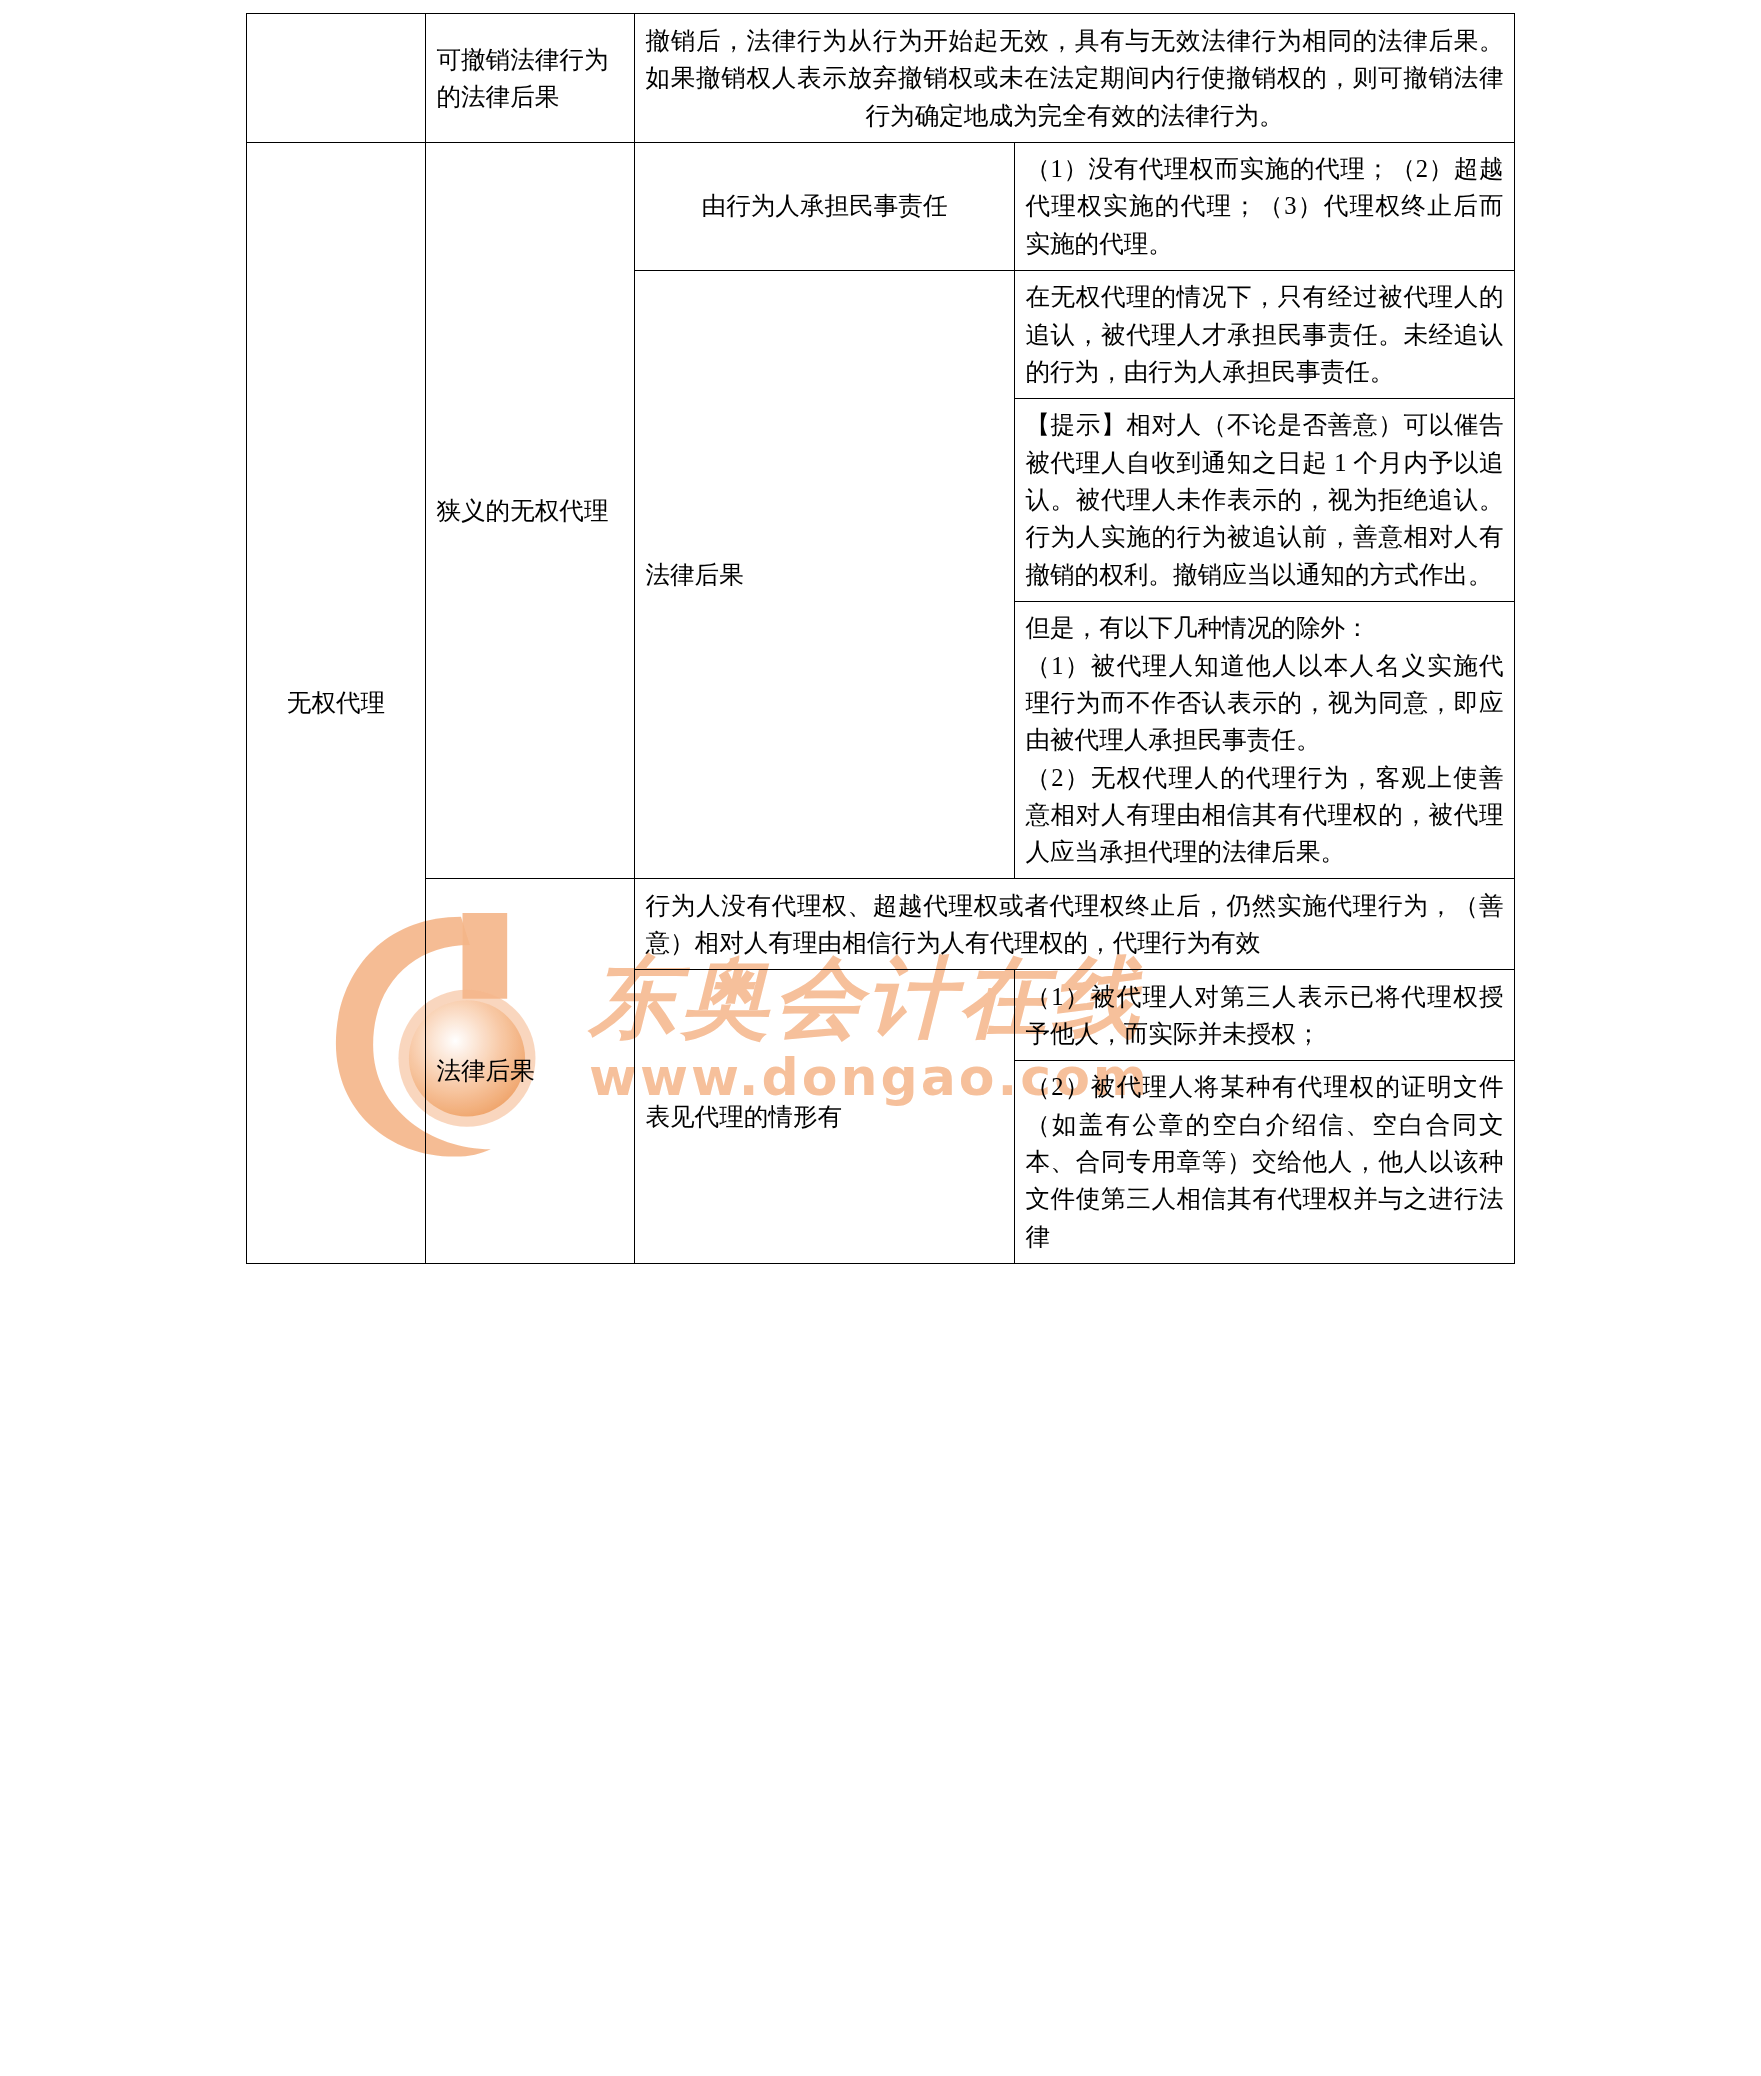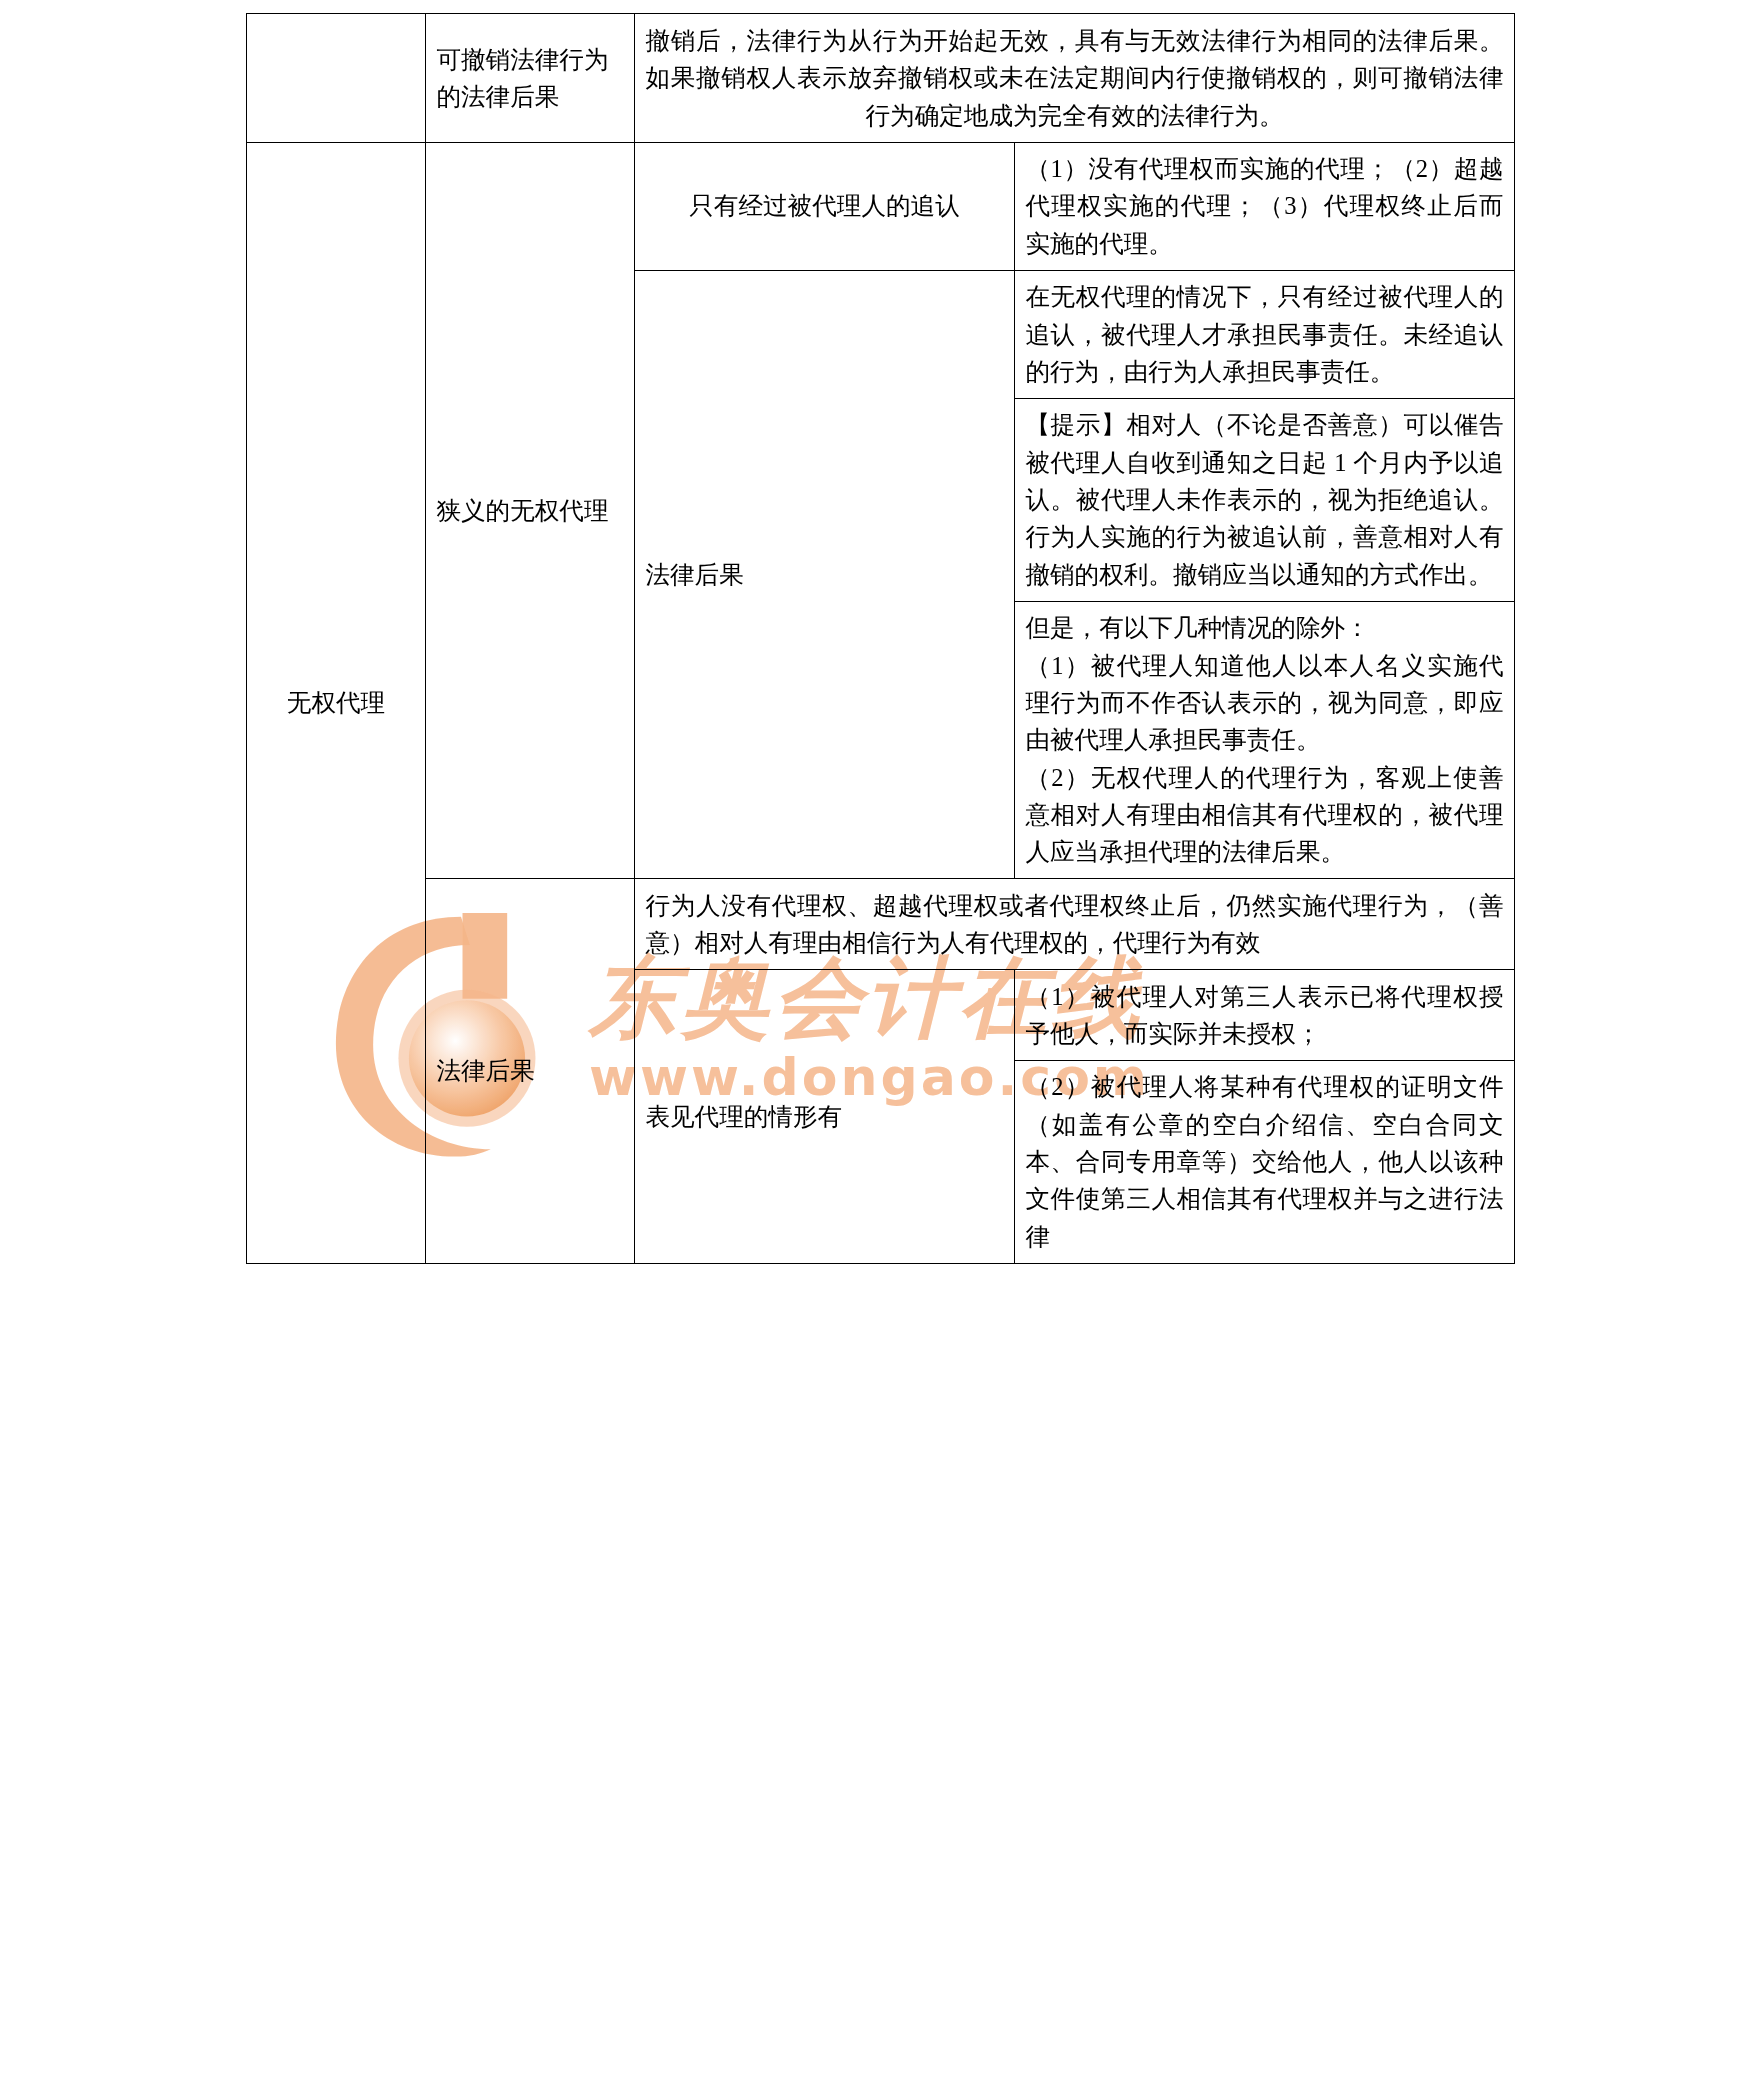--- a/index.html
+++ b/index.html
@@ -137,21 +137,21 @@
 
       <tr>
         <td class="c-center"></td>
         <td class="c-center">可撤销法律行为的法律后果</td>
         <td class="c-just cell-pad-lg" colspan="2">撤销后，法律行为从行为开始起无效，具有与无效法律行为相同的法律后果。如果撤销权人表示放弃撤销权或未在法定期间内行使撤销权的，则可撤销法律行为确定地成为完全有效的法律行为。</td>
       </tr>
 
       <tr>
         <td class="nowrap-center" rowspan="7">无权代理</td>
         <td class="c-center" rowspan="4">狭义的无权代理</td>
-        <td class="c-just">只有经过被代理人的追认</td>
+        <td class="c-just">由行为人承担民事责任</td>
         <td class="c-left">（1）没有代理权而实施的代理；（2）超越代理权实施的代理；（3）代理权终止后而实施的代理。</td>
       </tr>
 
       <tr>
         <td class="c-center" rowspan="3">法律后果</td>
         <td class="c-left">在无权代理的情况下，只有经过被代理人的追认，被代理人才承担民事责任。未经追认的行为，由行为人承担民事责任。</td>
       </tr>
 
       <tr>
         <td class="c-left">【提示】相对人（不论是否善意）可以催告被代理人自收到通知之日起 1 个月内予以追认。被代理人未作表示的，视为拒绝追认。行为人实施的行为被追认前，善意相对人有撤销的权利。撤销应当以通知的方式作出。</td>

